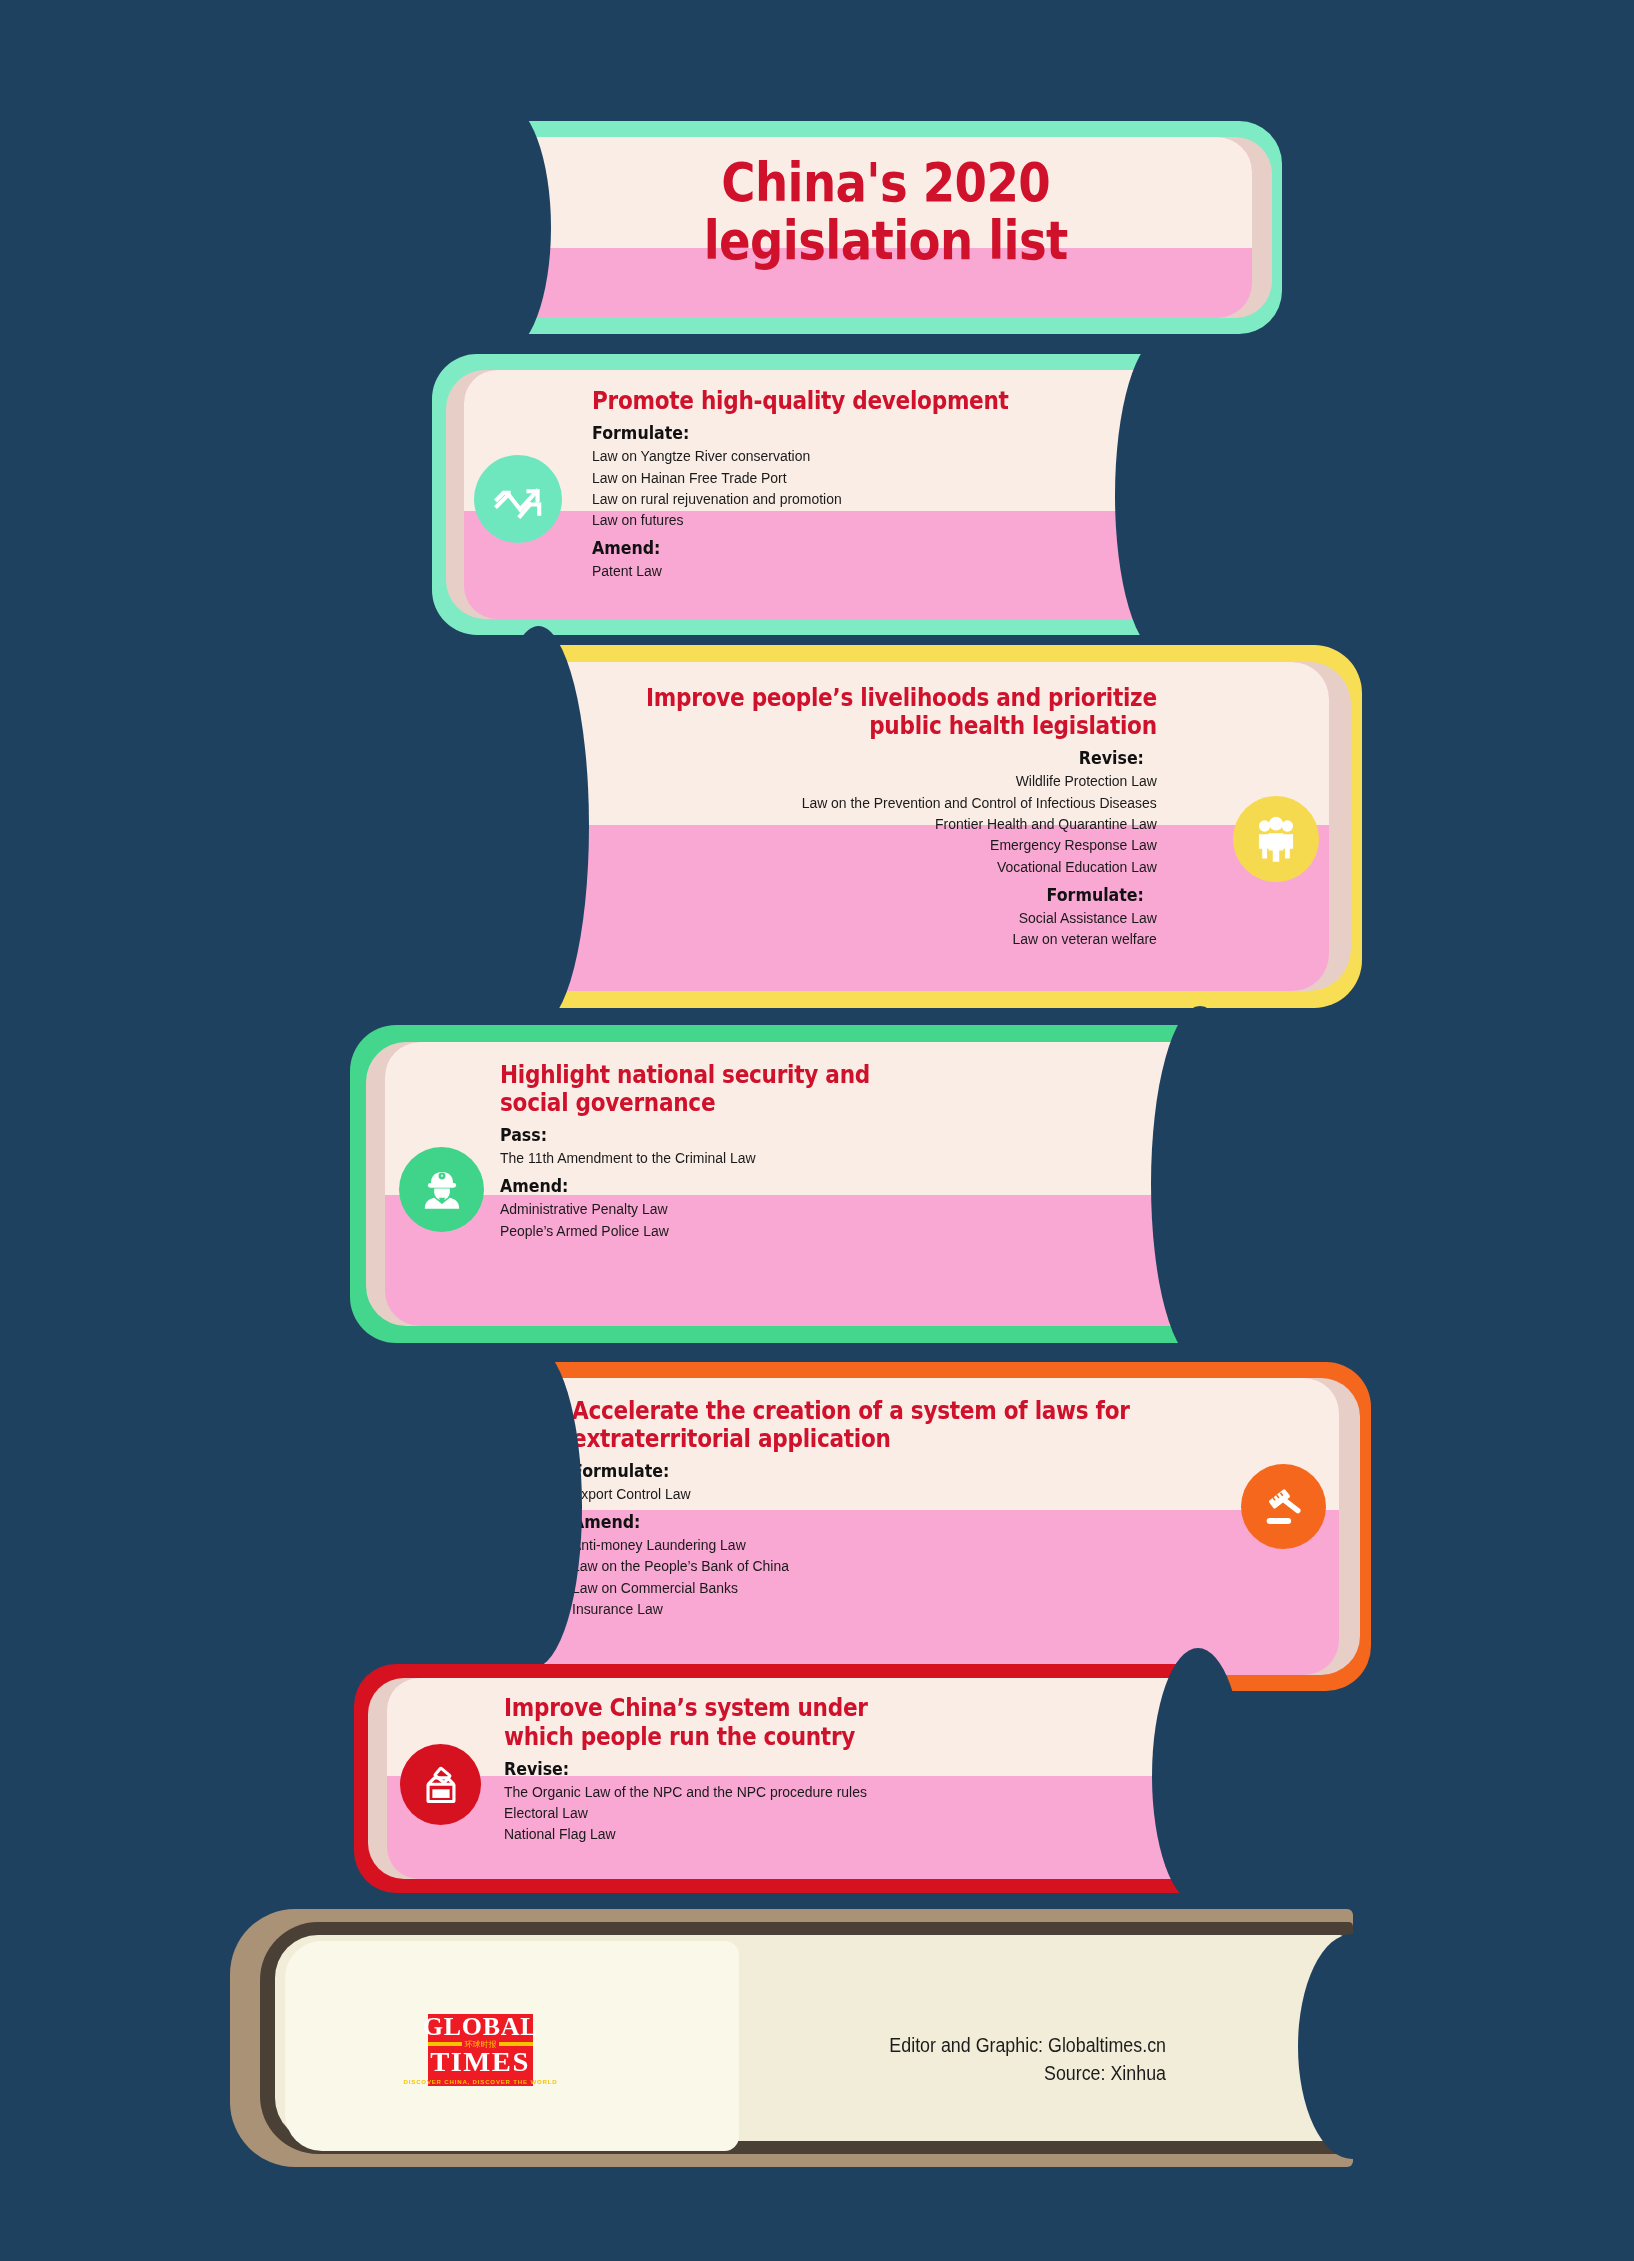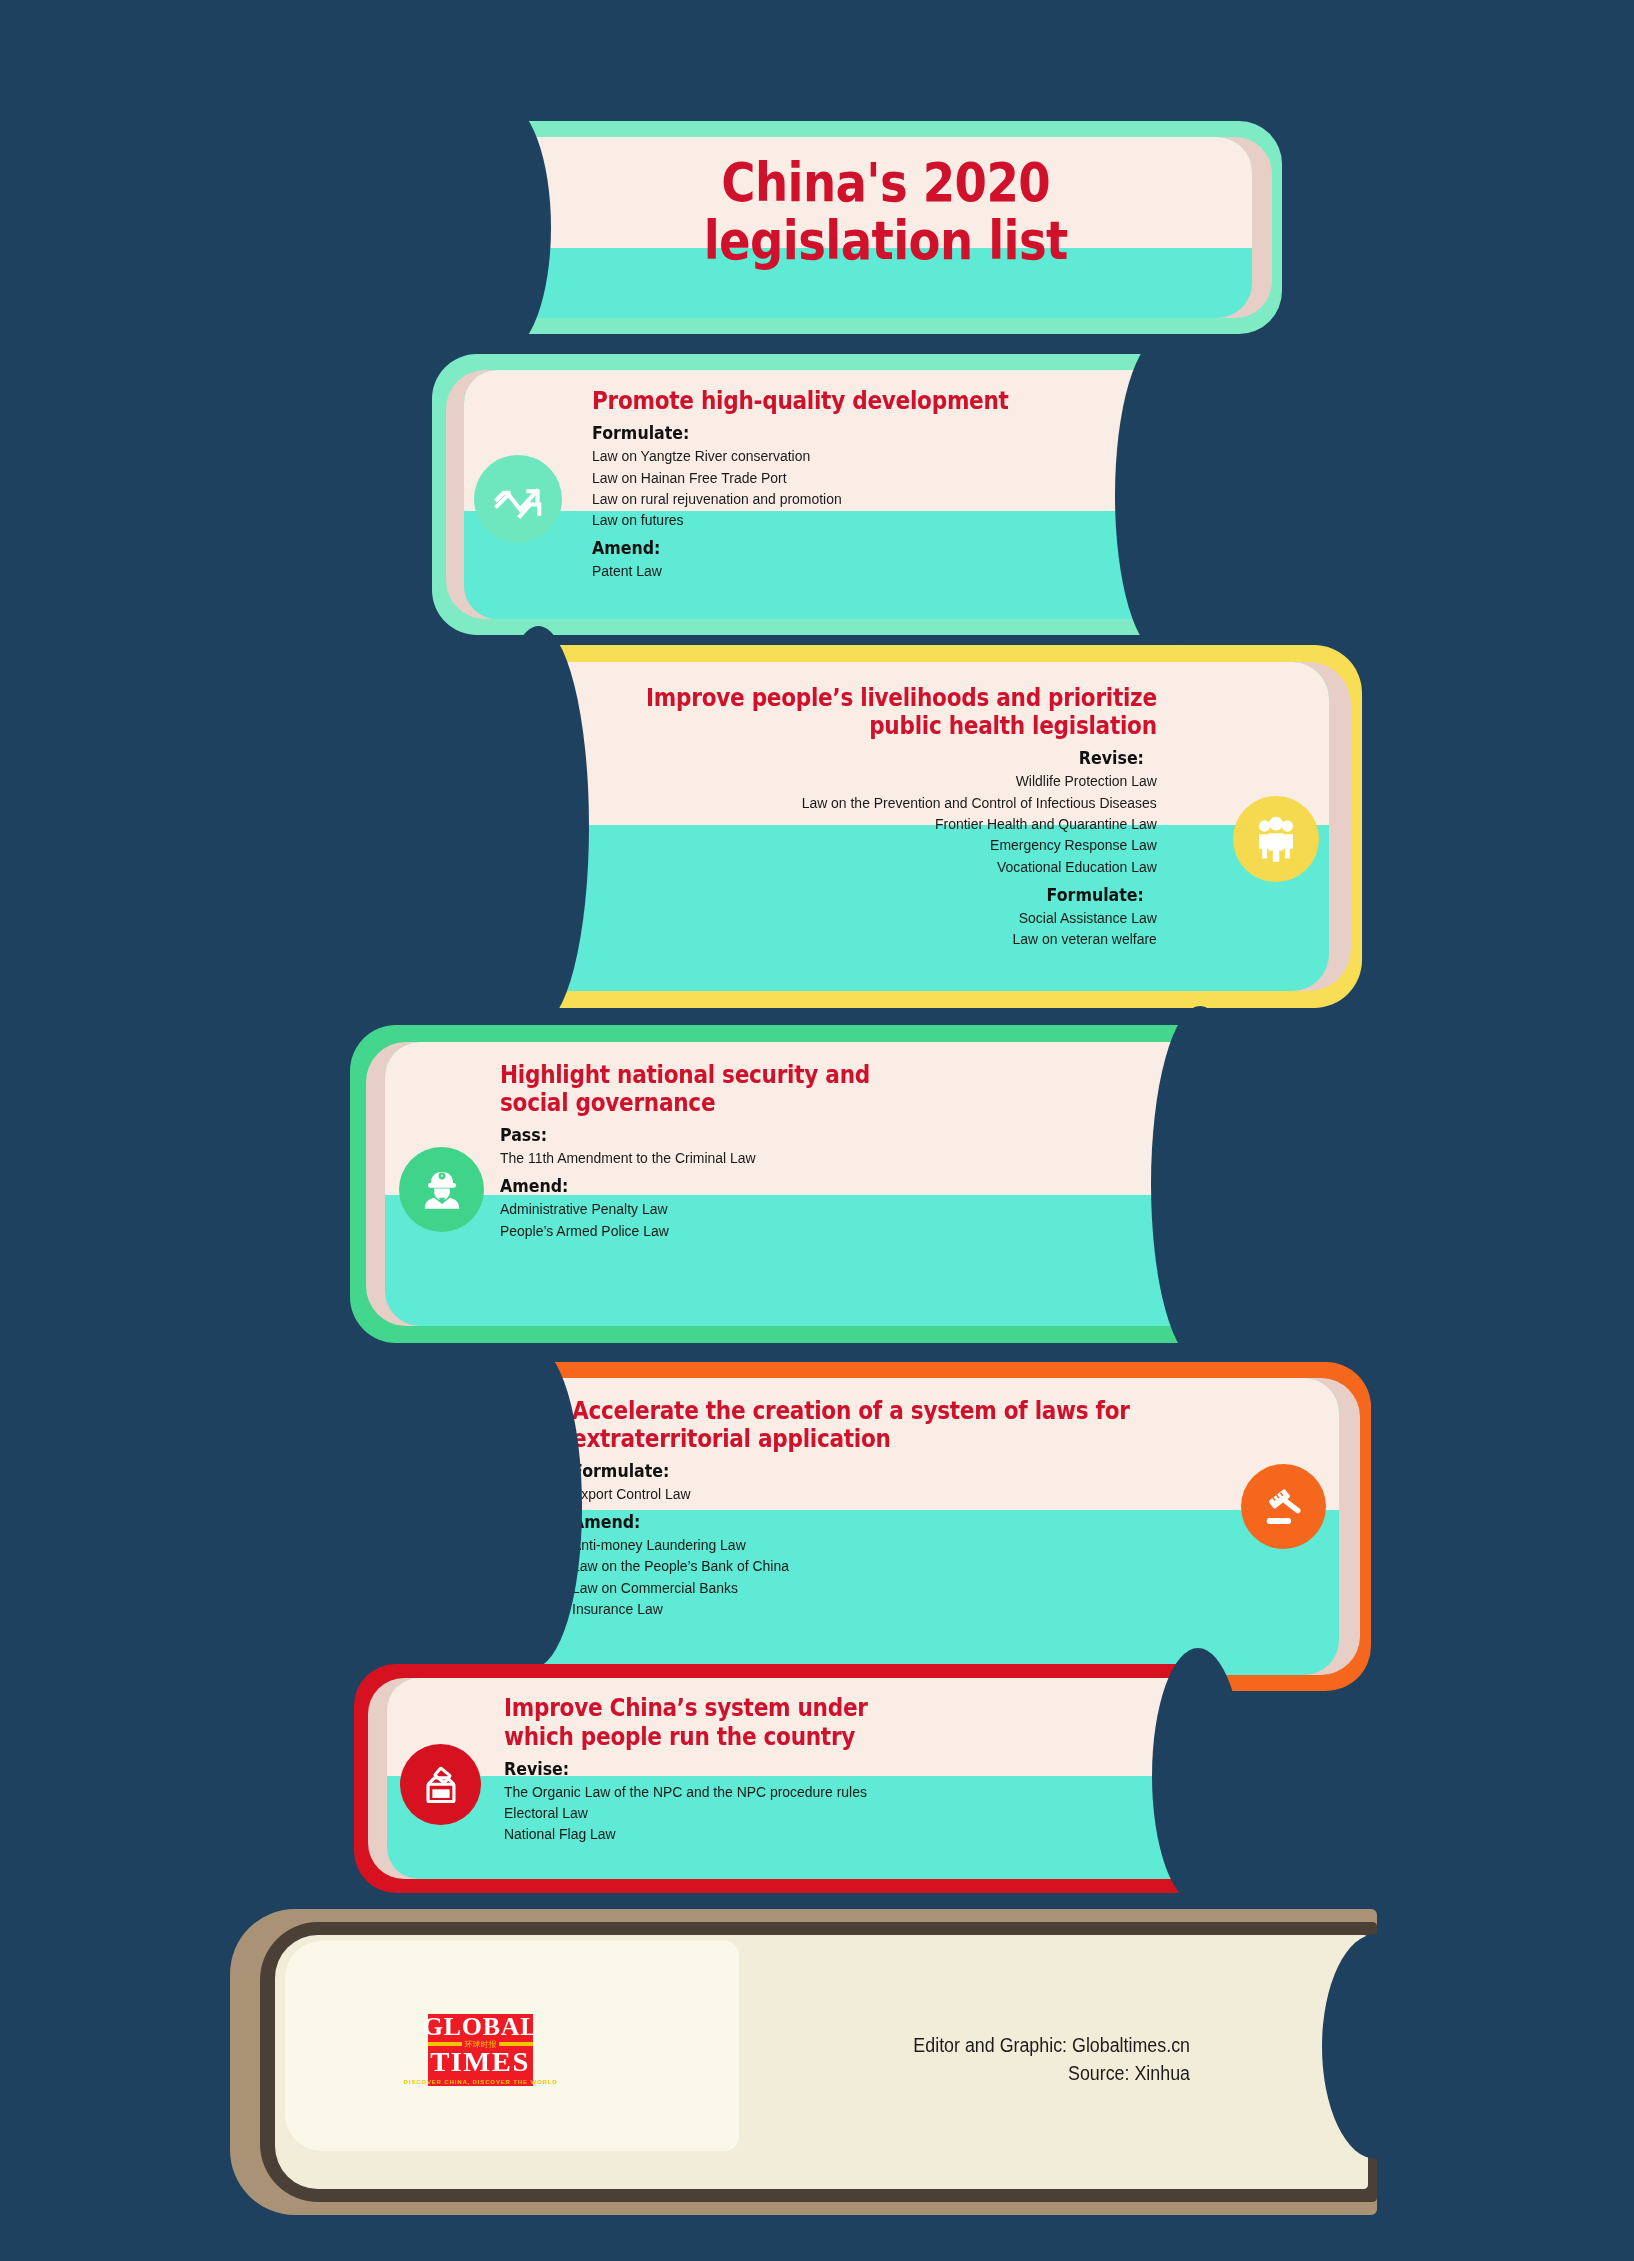--- a/index.html
+++ b/index.html
@@ -9,21 +9,21 @@
     font-family:"Liberation Sans", sans-serif;
     overflow:hidden;
     position:relative;
   }
   .stage{position:absolute;left:0;top:0;width:1635px;height:2261px;}
 
   
   .book{position:absolute;}
   .cover{position:absolute;inset:0;border-radius:40px;}
   .edge{position:absolute;border-radius:35px;background:#E7CFC8;}
-  .pages{position:absolute;border-radius:32px;overflow:hidden;background:#5eead4;}
+  .pages{position:absolute;border-radius:32px;overflow:hidden;background:#f9a8d4;}
   .pages .cream{position:absolute;left:0;top:0;right:0;background:#FAEDE6;}
   .content{position:absolute;inset:0;}
 
   
   .gutter-left{position:absolute;background:#1F4160;border-radius:50%;}
   .gutter-right{position:absolute;background:#1F4160;border-radius:50%;}
 
   
   .title-block{position:absolute;text-align:center;width:100%;}
   .main-title{
@@ -294,21 +294,21 @@
             <div class="itm">The Organic Law of the NPC and the NPC procedure rules</div>
             <div class="itm">Electoral Law</div>
             <div class="itm">National Flag Law</div>
           </div>
         </div>
       </div>
     </div>
     <div class="gutter-right" style="right:-42px;top:-16px;width:92px;height:256px;"></div>
   </div>
 
-  <div class="book" style="left:230px;top:1909px;width:1123px;height:306px;padding-left:24px;">
+  <div class="book" style="left:230px;top:1909px;width:1123px;height:258px;">
     <div class="foot-cover" style="left:0;top:0;right:0;bottom:0;border-radius:65px 5.8px 5.8px 65px;"></div>
     <div class="foot-shadow" style="left:30px;top:13px;right:0;bottom:13px;border-radius:58px 4.3px 4.3px 58px;"></div>
     <div class="foot-pages" style="left:45px;top:26px;right:8.6px;bottom:26px;border-radius:43px 4.3px 4.3px 43px;"></div>
     <div class="foot-inner" style="left:55px;top:32px;width:454px;height:210px;border-radius:37px 14.4px 14.4px 37px;"></div>
 
     <div class="gutter-right" style="right:-53px;top:24.5px;width:108px;height:225px;"></div>
 
     <div class="gt-logo" style="left:198px;top:105px;width:105px;height:72px;">
       <div class="gt-row">
           <span class="gt-word">GLOBAL</span>

